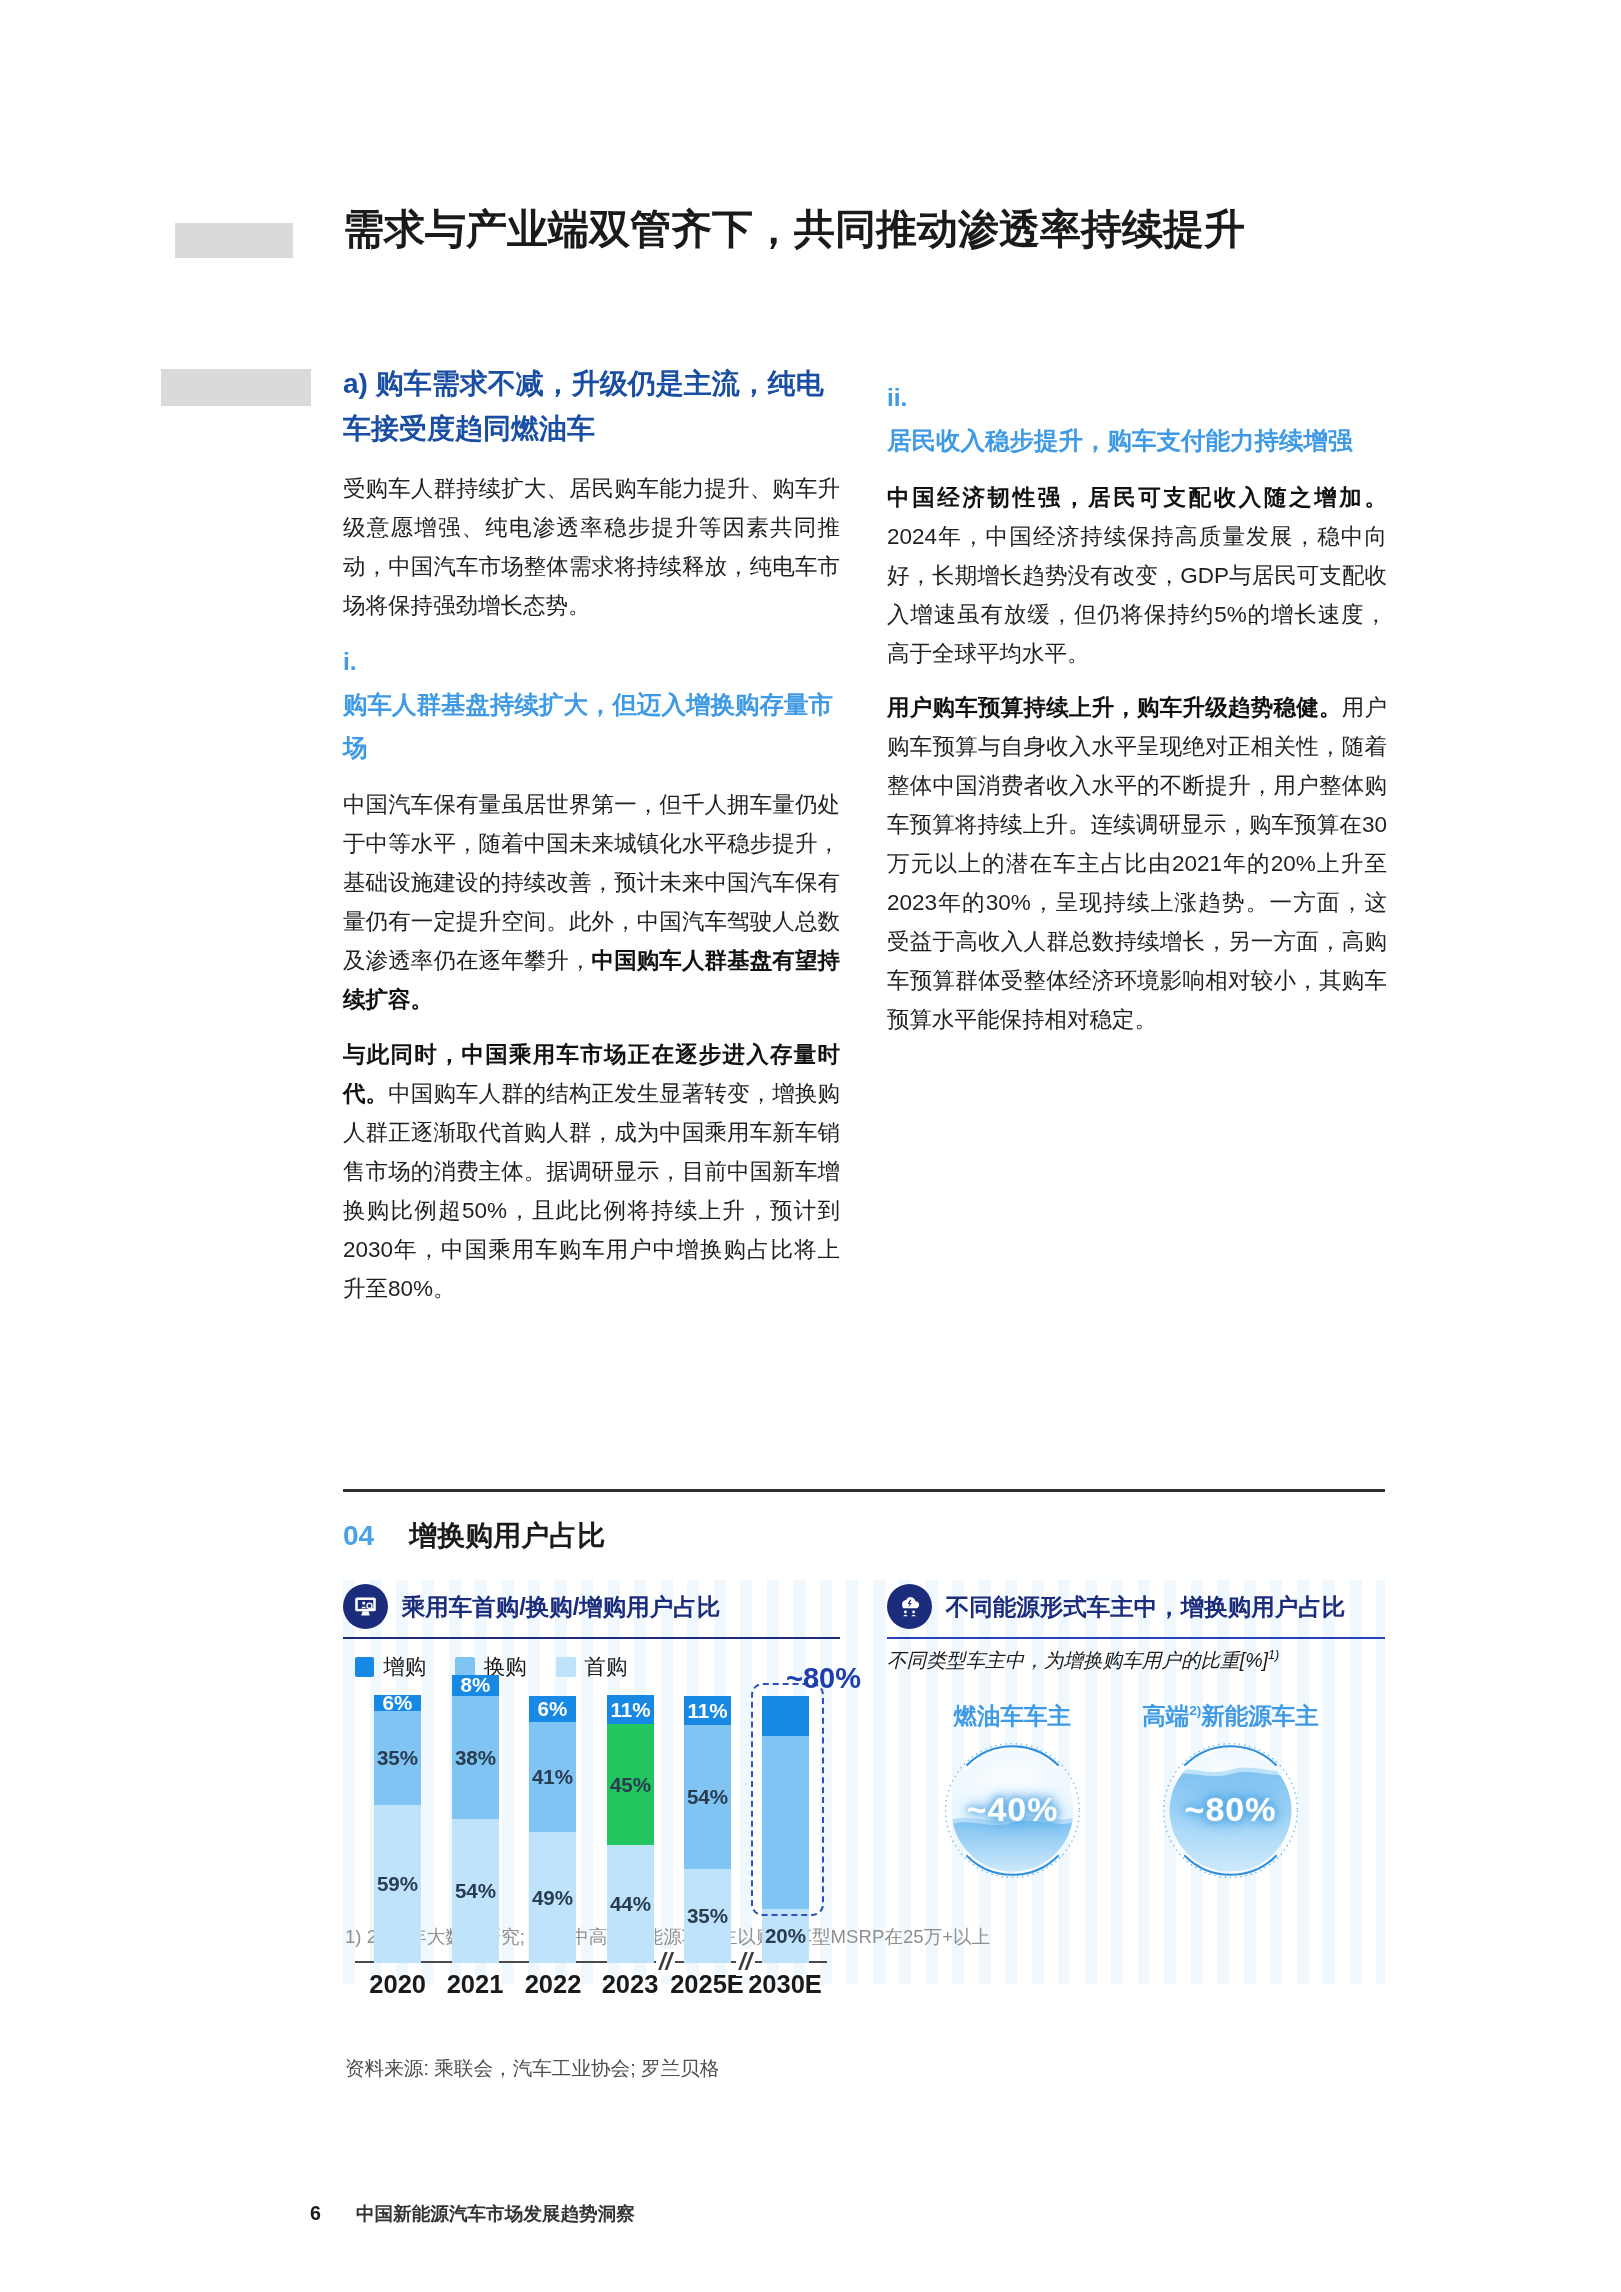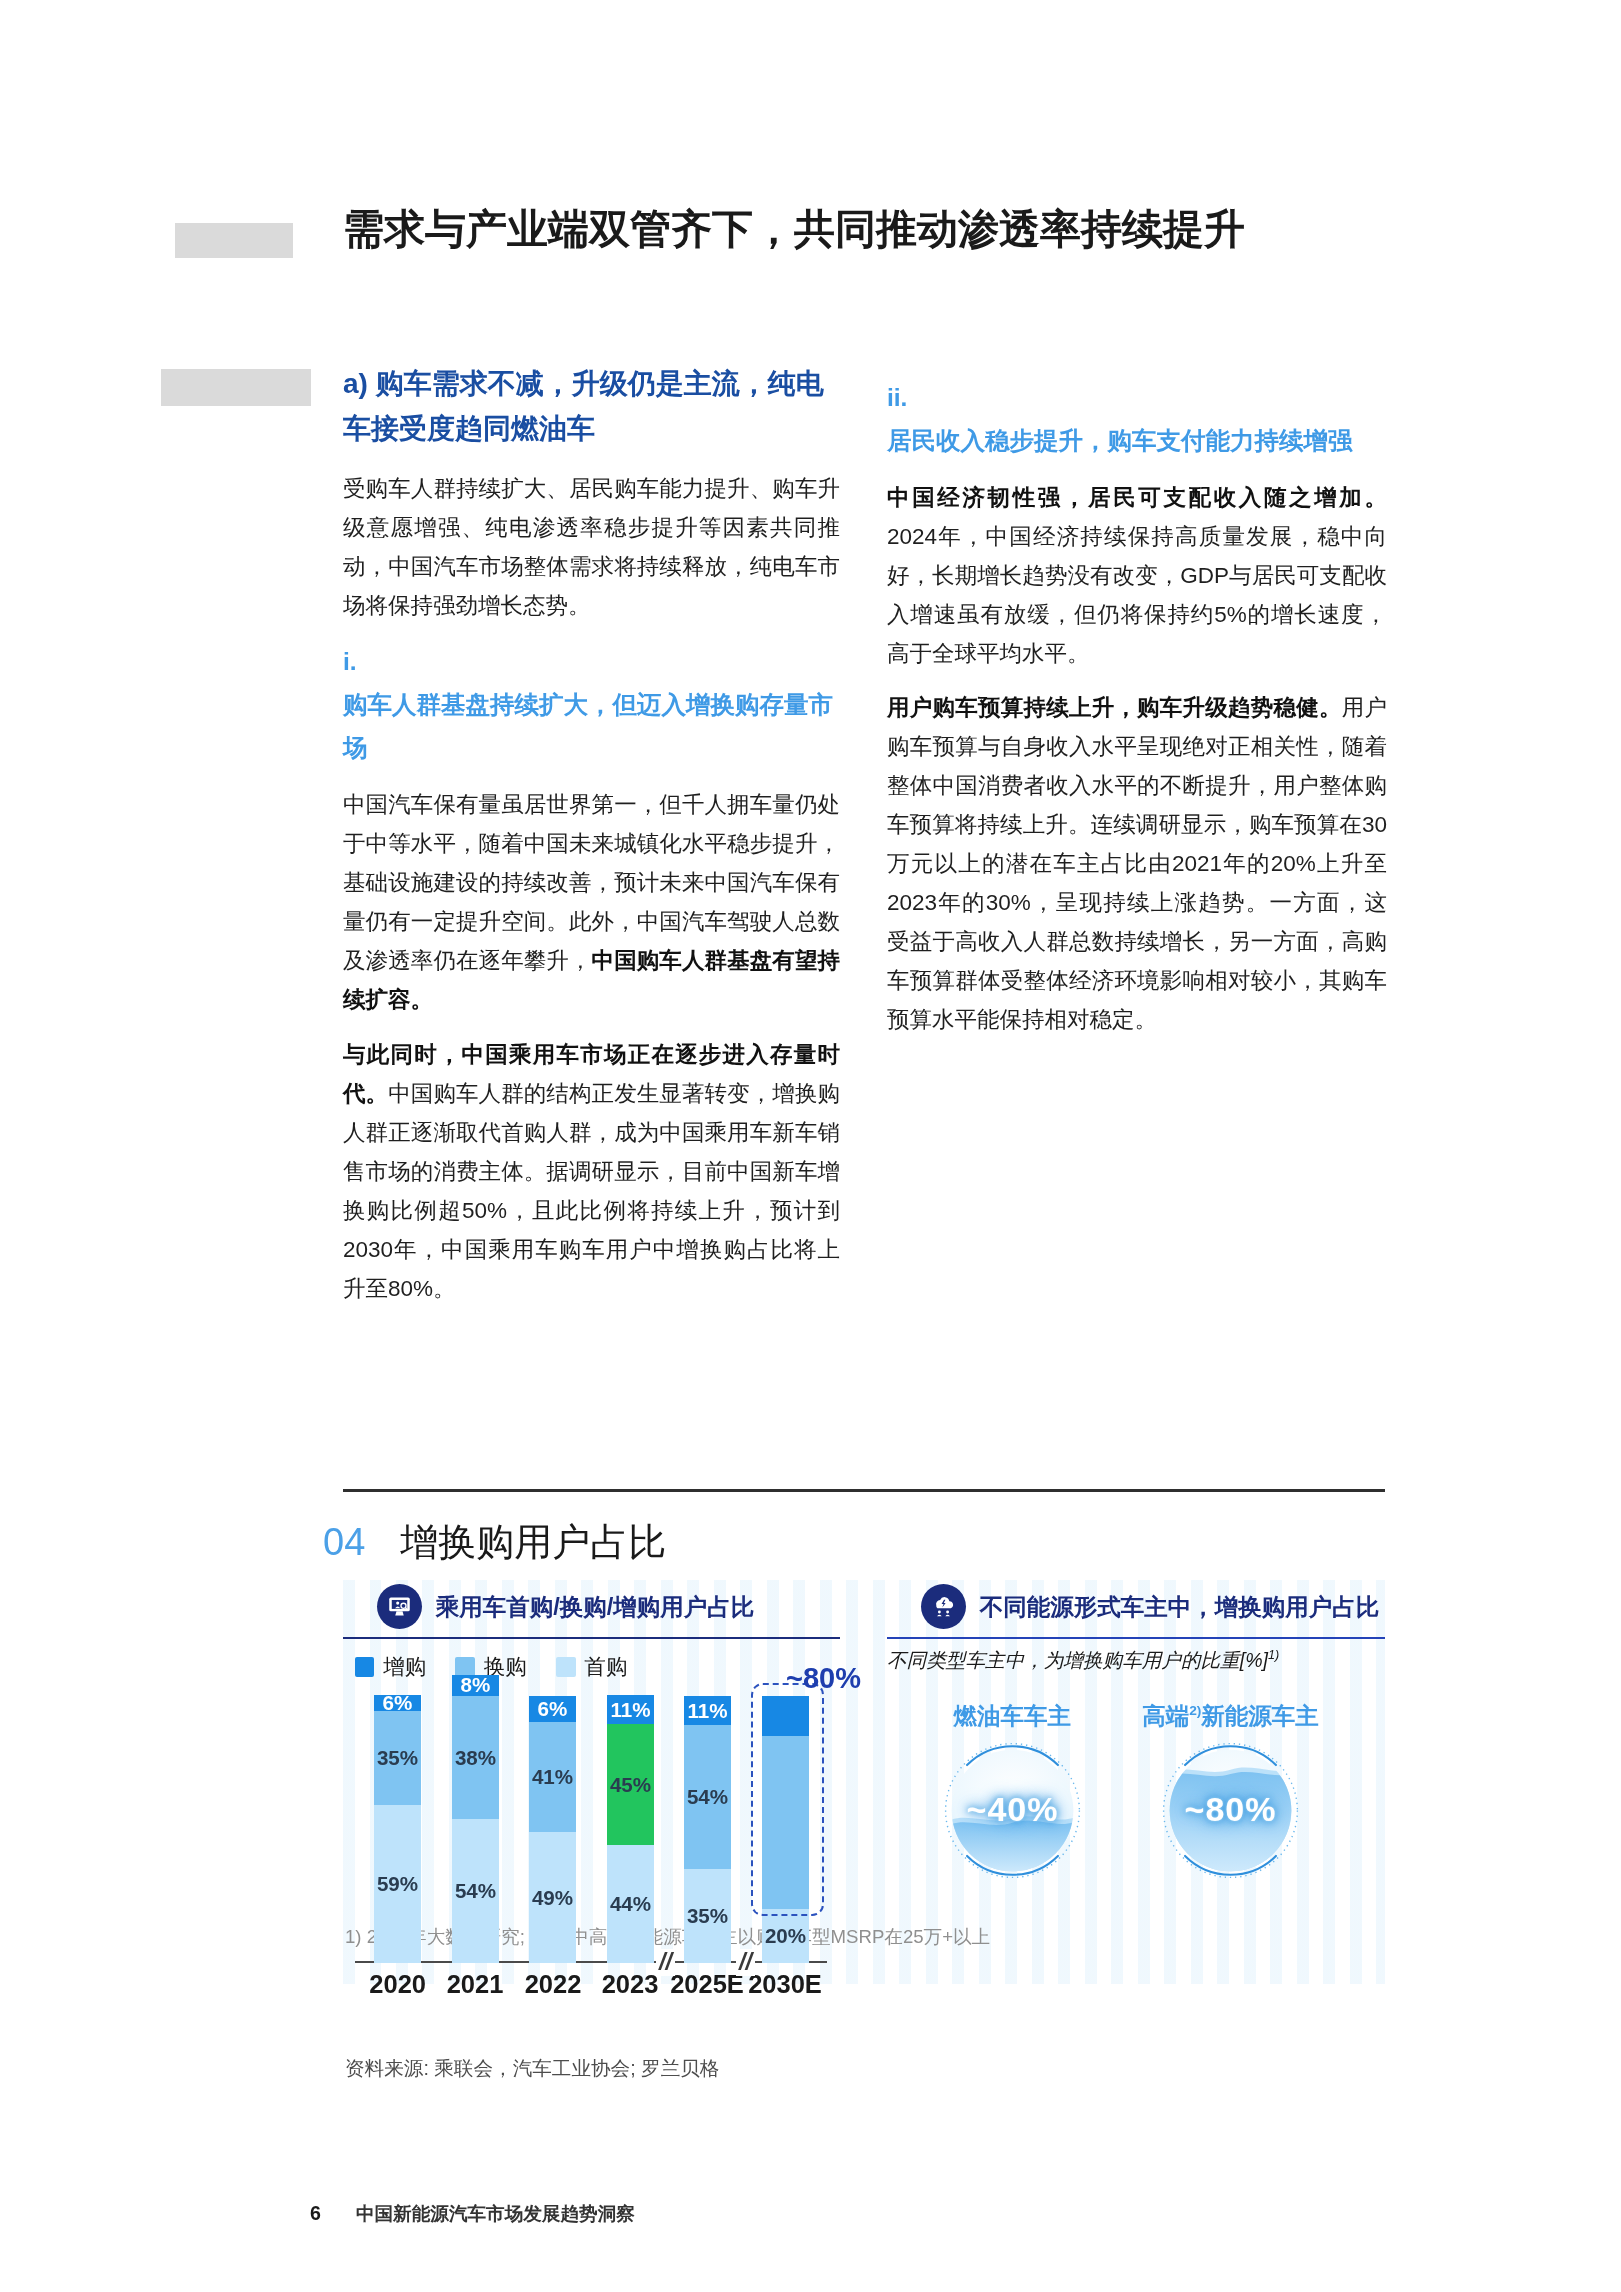--- a/index.html
+++ b/index.html
@@ -11,29 +11,29 @@
   .col{position:absolute;width:497px;font-size:22.5px;line-height:39px;text-align:justify;color:#1f1f1f;}
   .col p{margin:0 0 15.7px 0;}
   .col b{color:#111;}
   h2.sec-a{font-size:28px;line-height:45px;font-weight:800;color:#1a4ea2;margin:0 0 17.6px 0;text-align:left;}
   h3.sub{display:flex;font-size:24.5px;line-height:43px;font-weight:800;color:#3f9ae6;margin:5.9px 0 15.7px 0;text-align:left;flex-direction:column;}
   h3.sub .num{flex:0 0 33px;}
   h3.sub .txt{flex:1;}
   .ref{color:#2e86d8;font-weight:800;white-space:nowrap;}
   
   .fig-rule{position:absolute;left:343px;top:1489px;width:1042px;height:2.9px;background:#2f2f2f;}
-  .fig-head{position:absolute;left:323px;top:1517px;font-size:38px;font-weight:400;}
+  .fig-head{position:absolute;left:343px;top:1517px;font-size:28px;font-weight:700;}
   .fig-num{color:#4ba0e7;margin-right:35px;}
   .fig-title{color:#1a1a1a;}
   .fig-stripes{position:absolute;left:343px;top:1580px;width:1042px;height:404px;
     background:repeating-linear-gradient(90deg,rgba(186,224,248,0.22) 0 11.8px,rgba(255,255,255,0) 11.8px 26.5px);}
   .panel{position:absolute;top:1584px;z-index:1;}
   .panel-left{left:343px;width:497px;}
   .panel-right{left:887px;width:498px;height:400px;}
-  .panel-header{display:flex;align-items:center;gap:13.7px;padding-bottom:7.8px;padding-left:34px;}
+  .panel-header{display:flex;align-items:center;gap:13.7px;padding-bottom:7.8px;}
   .panel-left .panel-header{border-bottom:2.9px solid #1b2c7c;}
   .panel-right .panel-header{border-bottom:2.9px solid #2443b8;}
   .icon-circle{flex:0 0 45px;width:45px;height:45px;border-radius:50%;background:#1b2c7c;
                display:flex;align-items:center;justify-content:center;}
   .panel-title{font-size:23.5px;font-weight:800;color:#1b2c7c;}
   .legend{display:flex;gap:29px;margin:13.7px 0 0 11.8px;align-items:center;}
   .legend-item{display:flex;align-items:center;gap:8.8px;font-size:21.6px;color:#1a1a1a;}
   .legend-swatch{width:19.6px;height:19.6px;border-radius:2px;}
   
   .plot{position:relative;height:268px;margin-top:13.7px;}

